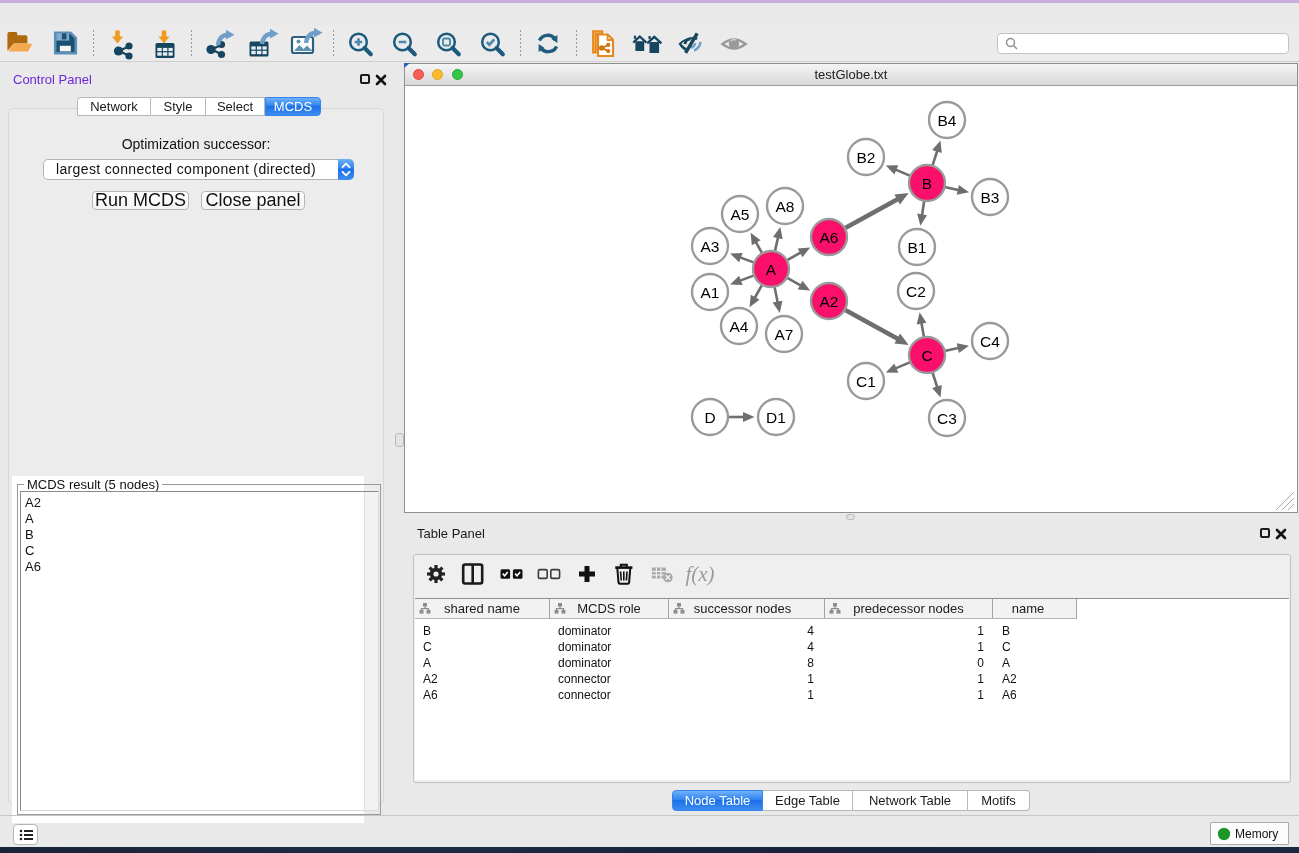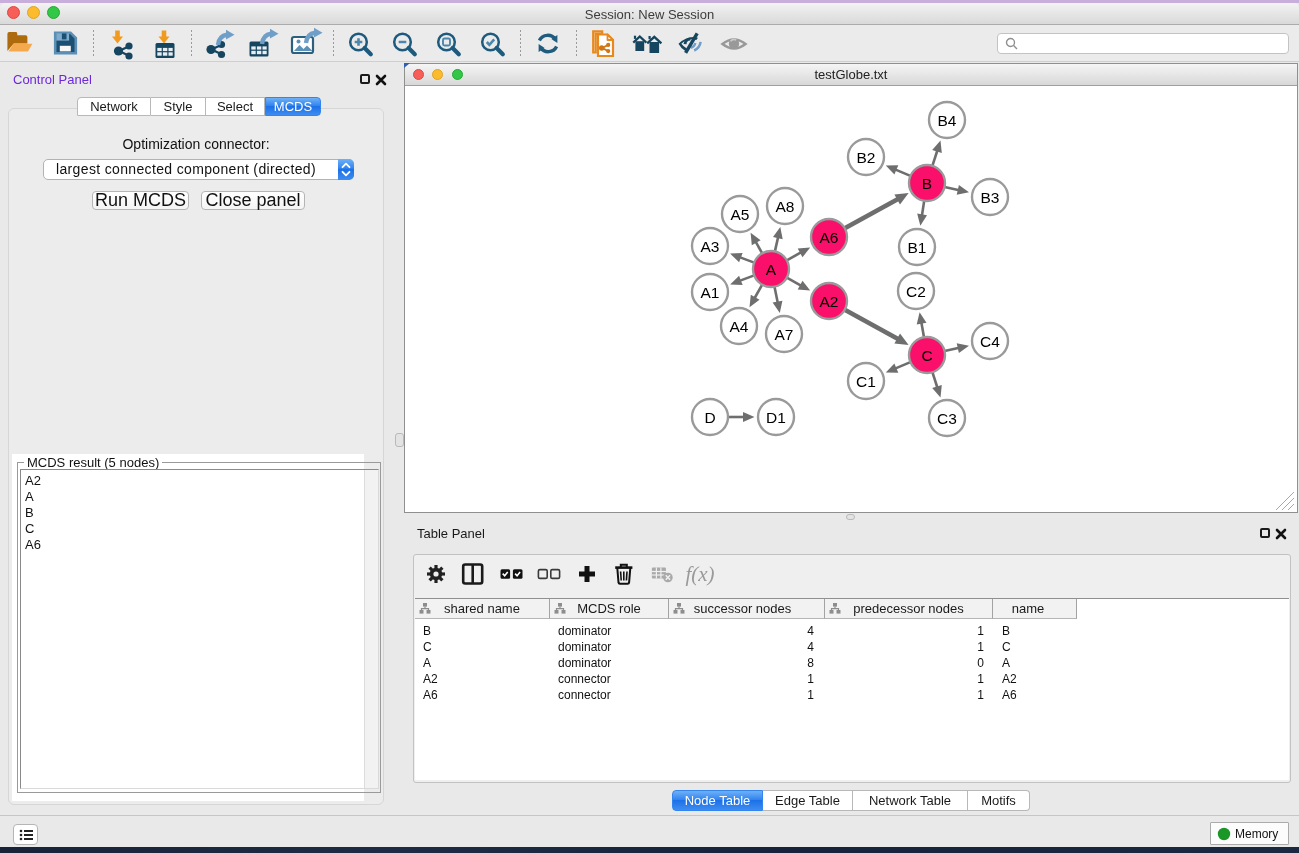--- a/index.html
+++ b/index.html
@@ -17,21 +17,21 @@
 
 #cp-title { left:13px; top:69px; font-size:13px; color:#6d28d9; }
 .float-ico { width:10px; height:10px; border:2px solid #1a1a1a; border-radius:2px; }
 #cp-inner { left:8px; top:105px; width:376px; height:697px; background:#ececec; border:1px solid #d6d6d6; border-radius:6px; }
 .tab { position:absolute; top:94px; height:19px; background:#fff; border:1px solid #b8b8b8; font-size:13px; color:#1a1a1a; text-align:center; line-height:18px; }
 .tabsel { background:linear-gradient(#6eb1f7,#3284ef 45%,#1a6fe8 46%,#3d8cf0); color:#fff; border-color:#3284ef; }
 #opt-label { left:0px; top:133px; width:392px; text-align:center; font-size:14px; color:#111; }
 #dropdown { left:43px; top:156px; width:311px; height:21px; background:#fff; border:1px solid #b2b2b2; border-radius:5px; font-size:14px; letter-spacing:0.35px; color:#111; line-height:19px; padding-left:12px; }
 #dd-btn { left:338px; top:156px; width:16px; height:21px; border-radius:0 5px 5px 0; background:linear-gradient(#6eb1f7,#3284ef 45%,#1a6fe8 46%,#3d8cf0); }
 .btn { position:absolute; top:188px; height:19px; background:linear-gradient(#ffffff,#f4f4f4); border:1px solid #b5b5b5; border-radius:4px; font-size:18px; color:#111; text-align:center; line-height:17px; }
-#result-white { left:12px; top:451px; width:352px; height:347px; background:#fff; }
+#result-white { left:12px; top:473px; width:352px; height:347px; background:#fff; }
 #result-fs { left:5px; top:8px; width:364px; height:331px; border:1px solid #9a9a9a; }
 #result-legend { left:6px; top:-8px; background:#fff; padding:0 3px; font-size:13px; color:#111; }
 #result-list { left:2px; top:6px; width:359px; height:320px; border-top:1px solid #8a8a8a; border-left:1px solid #8a8a8a; border-right:1px solid #d9d9d9; border-bottom:1px solid #d9d9d9; background:#fff; font-size:13px; color:#111; }
 #result-sb { right:0px; top:0px; width:14px; height:318px; background:#f2f2f2; border-left:1px solid #dcdcdc; }
 .li { padding-left:4px; height:16px; line-height:16px; }
 
 #netwin { left:404px; top:60px; width:894px; height:450px; border:1px solid #8f8f8f; background:#fff; }
 #net-tbar { left:0px; top:0px; width:892px; height:22px; background:linear-gradient(#f5f5f5,#d8d8d8); border-bottom:1px solid #9f9f9f; }
 #net-title { width:892px; text-align:center; top:3px; font-size:13px; color:#222; }
 .ntl { width:11px; height:11px; border-radius:50%; top:5px; }
@@ -46,26 +46,20 @@
 .btab.tabsel { background:linear-gradient(#6eb1f7,#3284ef 45%,#1a6fe8 46%,#3d8cf0); color:#fff; border-color:#3284ef; }
 .grip { position:absolute; background:#e3e3e3; border:1px solid #b9b9b9; border-radius:3px; }
 #statusline { left:0; top:812px; width:1299px; height:1px; background:#c6c6c6; }
 #hambtn { left:13px; top:821px; width:25px; height:21px; background:#fff; border:1px solid #b5b5b5; border-radius:4px; }
 #membtn { left:1210px; top:819px; width:79px; height:23px; background:#fcfcfc; border:1px solid #ababab; border-radius:1px; font-size:12px; color:#111;padding-left:36px; }
 #wall-bottom { left:0; top:847px; width:1299px; height:6px; background:linear-gradient(90deg,#182338,#1d2c44 30%,#16233a 60%,#1b2940); }
 </style>
 </head>
 <body>
 <div class="abs" id="appwin">
-  <div class="abs" id="titlebar">
-    <div class="abs tl" style="left:7px;background:#f75e58;border:1px solid #e2463f;"></div>
-    <div class="abs tl" style="left:27px;background:#fcbb2d;border:1px solid #e0a321;"></div>
-    <div class="abs tl" style="left:47px;background:#33c748;border:1px solid #26a835;"></div>
-    <div class="abs" id="title-text">Session: New Session</div>
-  </div>
   <div class="abs" id="toolbar">
     <svg class="abs" style="left:0;top:0;" width="1299" height="37" viewBox="0 0 1299 37">
 <defs>
 <g id="magnifier">
             <circle cx="-2.5" cy="-2.5" r="8.3" fill="none" stroke="#1d5b7e" stroke-width="2.5"></circle>
             <line x1="3.6" y1="3.6" x2="9.8" y2="9.8" stroke="#1d5b7e" stroke-width="4.2" stroke-linecap="round"></line>
           </g>
 <g id="sharegn">
             <line x1="-4.5" y1="0" x2="5" y2="-4.5" stroke="#16455f" stroke-width="2.2"></line>
             <line x1="-4.5" y1="0" x2="5" y2="4.5" stroke="#16455f" stroke-width="2.2"></line>
@@ -214,21 +208,21 @@
   <div class="abs" id="cp-title">Control Panel</div>
   <div class="abs float-ico" style="left:360px;top:71px;"></div>
   <svg class="abs" style="left:375px;top:71px;" width="12" height="12" viewBox="0 0 12 12">
       <path d="M2 2 L10 10 M10 2 L2 10" stroke="#111" stroke-width="2.6" stroke-linecap="round"></path>
     </svg>
   <div class="abs" id="cp-inner"></div>
   <div class="abs tab" style="left:77px;width:74px;border-radius:4px 0 0 0;">Network</div>
   <div class="abs tab" style="left:151px;width:55px;border-left:none;">Style</div>
   <div class="abs tab" style="left:206px;width:59px;border-left:none;">Select</div>
   <div class="abs tab tabsel" style="left:265px;width:56px;border-radius:0 4px 4px 0;">MCDS</div>
-  <div class="abs" id="opt-label">Optimization connector:</div>
+  <div class="abs" id="opt-label">Optimization successor:</div>
   <div class="abs" id="dropdown">largest connected component (directed)</div>
   <div class="abs" id="dd-btn">
     <svg width="16" height="21" viewBox="0 0 16 21">
         <path d="M4.5 8.2 L8 4.7 L11.5 8.2" fill="none" stroke="#fff" stroke-width="1.8" stroke-linecap="round" stroke-linejoin="round"></path>
         <path d="M4.5 12.8 L8 16.3 L11.5 12.8" fill="none" stroke="#fff" stroke-width="1.8" stroke-linecap="round" stroke-linejoin="round"></path>
       </svg>
   </div>
   <div class="abs btn" style="left:92px;width:97px;">Run MCDS</div>
   <div class="abs btn" style="left:201px;width:104px;">Close panel</div>
   <div class="abs" id="result-white">

